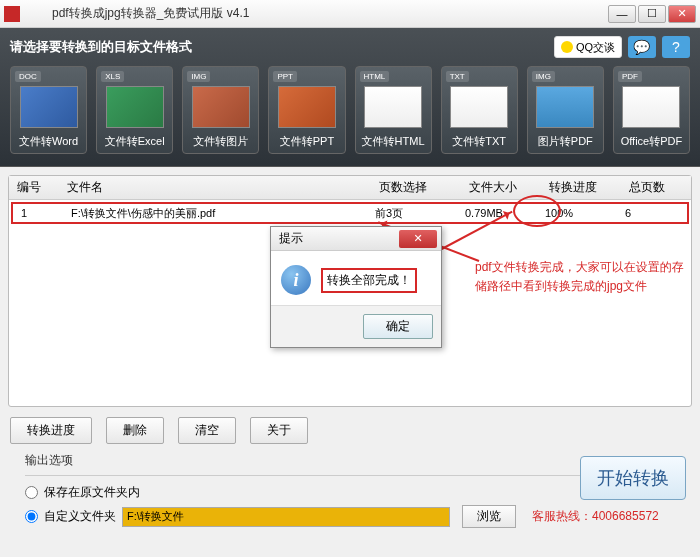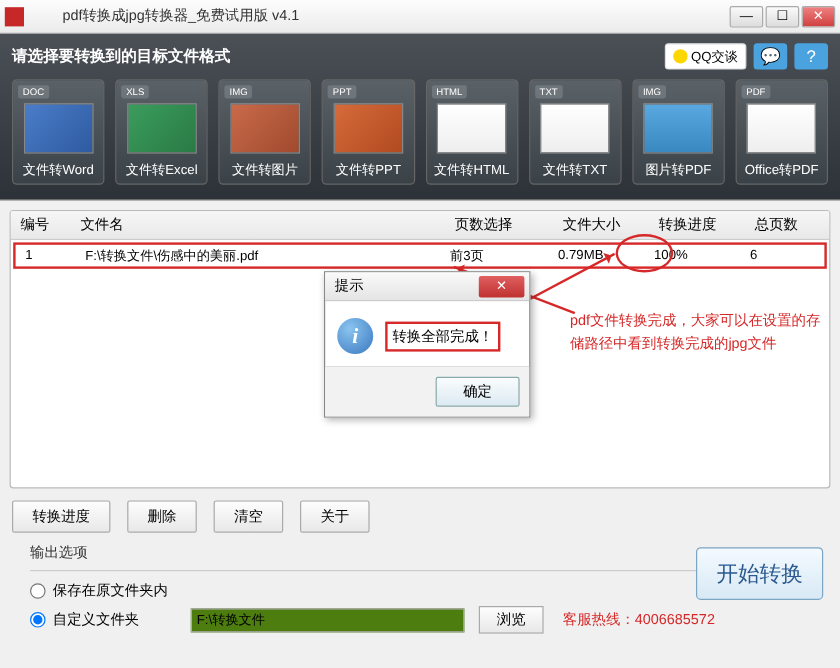--- a/index.html
+++ b/index.html
@@ -64,21 +64,21 @@
 .arrow2::before { content: ""; position: absolute; left: -2px; top: -4px; border: 5px solid transparent; border-right-color: #d62828; }
 
 .btnrow { display: flex; gap: 14px; padding: 2px 10px; }
 .btn { padding: 4px 16px; font-size: 12px; background: linear-gradient(#fdfdfd,#e8e8e8); border: 1px solid #aaa; border-radius: 2px; cursor: pointer; }
 
 .outsec { padding: 6px 25px 8px; font-size: 12px; position: relative; }
 .outtitle { color: #333; margin-bottom: 6px; }
 .divline { border-top: 1px solid #ccc; margin: 4px 0 8px; }
 .radiorow { display: flex; align-items: center; gap: 6px; margin: 4px 0; }
 .radiorow input[type=radio] { cursor: pointer; }
-.pathbox { width: 228px; height: 20px; border: 1px solid #aaa; padding: 2px 4px; font-size: 11px; background: #4d7c0f; margin-left: 37px; }
+.pathbox { width: 328px; height: 20px; border: 1px solid #aaa; padding: 2px 4px; font-size: 11px; background: #eab308; }
 .browse { padding: 2px 14px; font-size: 12px; border: 1px solid #aaa; background: linear-gradient(#fdfdfd,#e8e8e8); cursor: pointer; margin-left: 6px; }
 .hotline { color: #d62828; font-size: 12px; margin-left: 10px; }
 
 .startbtn { position: absolute; right: 14px; top: 456px; width: 106px; height: 44px; background: linear-gradient(#f4faff,#d8e9f5); border: 1px solid #7aa5c4; border-radius: 4px; display: flex; align-items: center; justify-content: center; font-size: 18px; color: #2a5a90; cursor: pointer; }
 </style>
 </head>
 <body>
 
 <div class="titlebar">
   <div class="ticon"></div>

